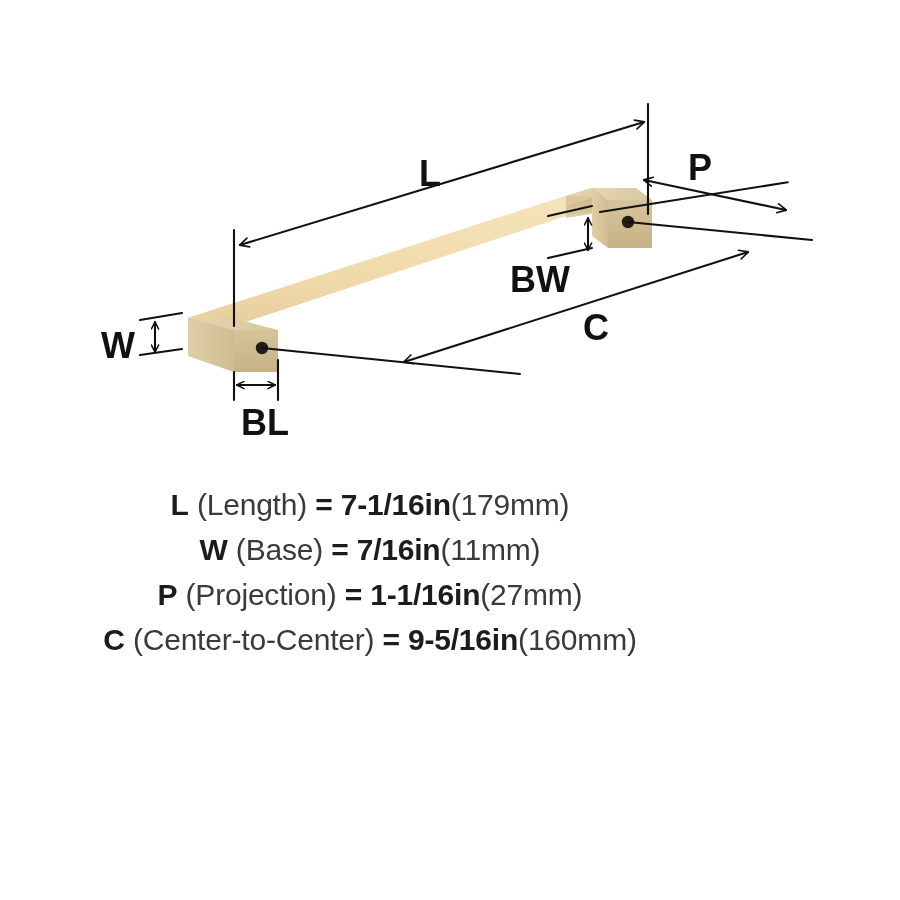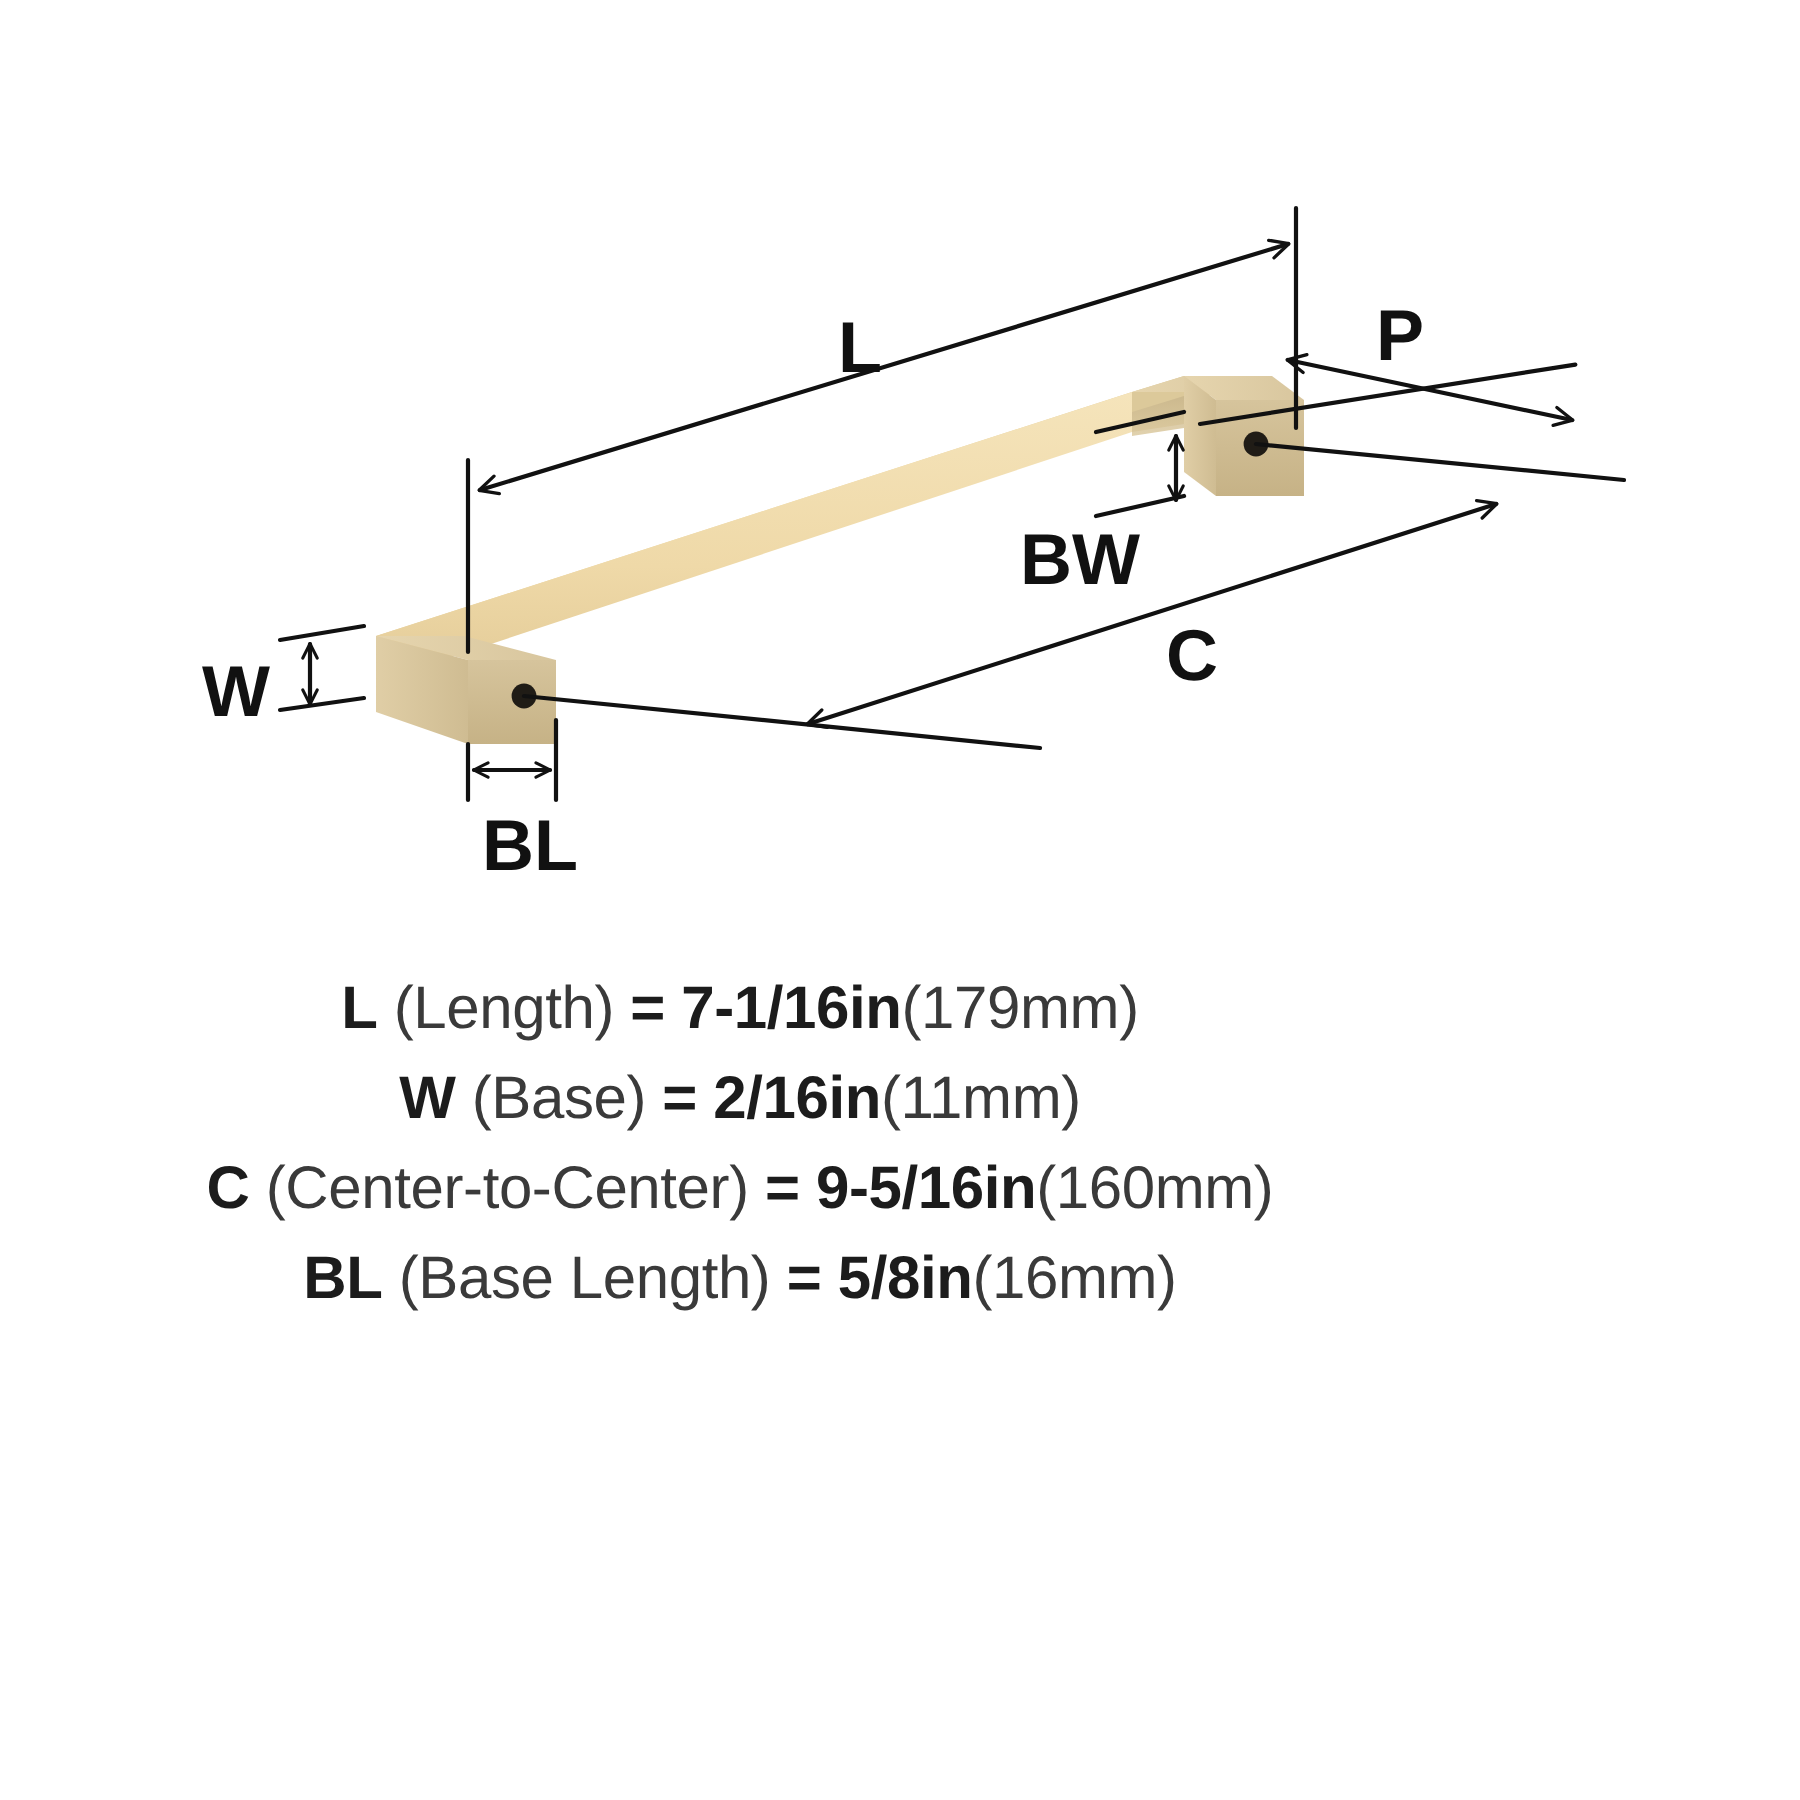--- a/index.html
+++ b/index.html
@@ -176,16 +176,16 @@
         <line x1="628" y1="222" x2="812" y2="240" stroke-width="2.1"></line>
         <line x1="404" y1="362" x2="748" y2="252" stroke-width="2.1" marker-start="url(#arrEnd)" marker-end="url(#arrEnd)"></line>
         <text class="dim-label" x="596" y="340" font-size="36" text-anchor="middle" stroke="none">C</text>
       </g>
     </g>
   </svg>
 </div>
 
 <div id="spec-list">
     <div class="spec-line"><span class="spec-abbr">L</span> <span class="spec-name">(Length)</span> <span class="spec-eq">=</span> <span class="spec-imp">7-1/16in</span><span class="spec-met">(179mm)</span></div>
-    <div class="spec-line"><span class="spec-abbr">W</span> <span class="spec-name">(Base)</span> <span class="spec-eq">=</span> <span class="spec-imp">2/16in</span><span class="spec-met">(11mm)</span></div>
+    <div class="spec-line"><span class="spec-abbr">W</span> <span class="spec-name">(Base)</span> <span class="spec-eq">=</span> <span class="spec-imp">7/16in</span><span class="spec-met">(11mm)</span></div>
+    <div class="spec-line"><span class="spec-abbr">P</span> <span class="spec-name">(Projection)</span> <span class="spec-eq">=</span> <span class="spec-imp">1-1/16in</span><span class="spec-met">(27mm)</span></div>
     <div class="spec-line"><span class="spec-abbr">C</span> <span class="spec-name">(Center-to-Center)</span> <span class="spec-eq">=</span> <span class="spec-imp">9-5/16in</span><span class="spec-met">(160mm)</span></div>
-    <div class="spec-line"><span class="spec-abbr">BL</span> <span class="spec-name">(Base Length)</span> <span class="spec-eq">=</span> <span class="spec-imp">5/8in</span><span class="spec-met">(16mm)</span></div>
   </div>
 
 </body></html>

